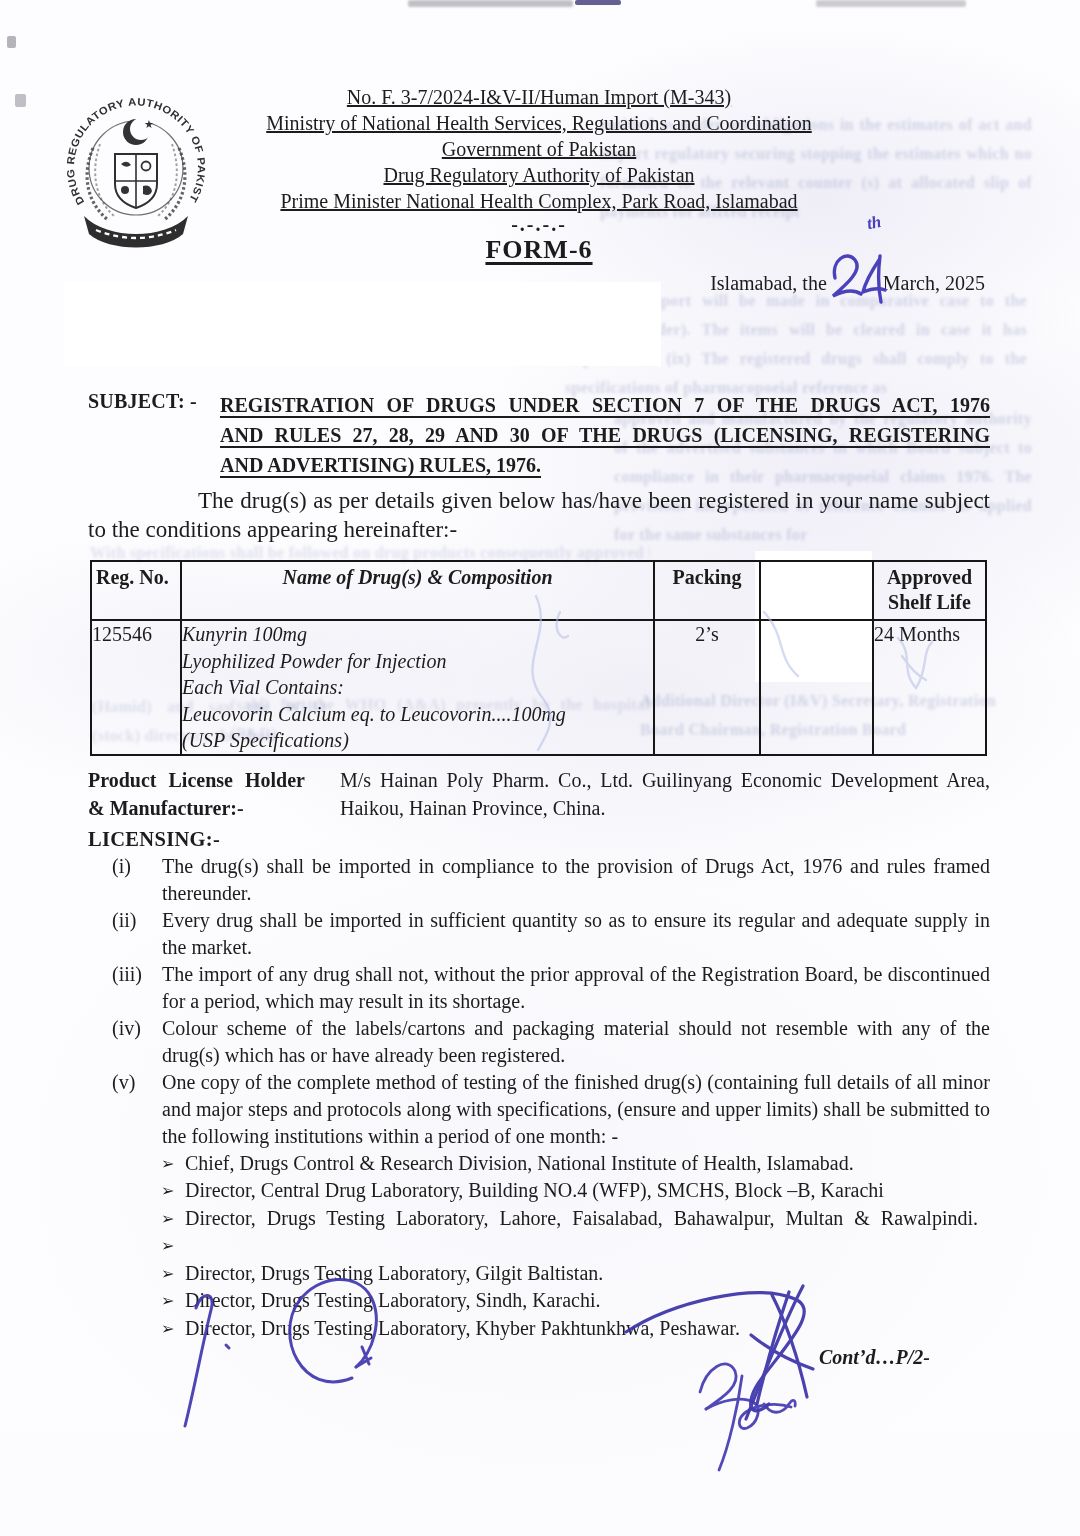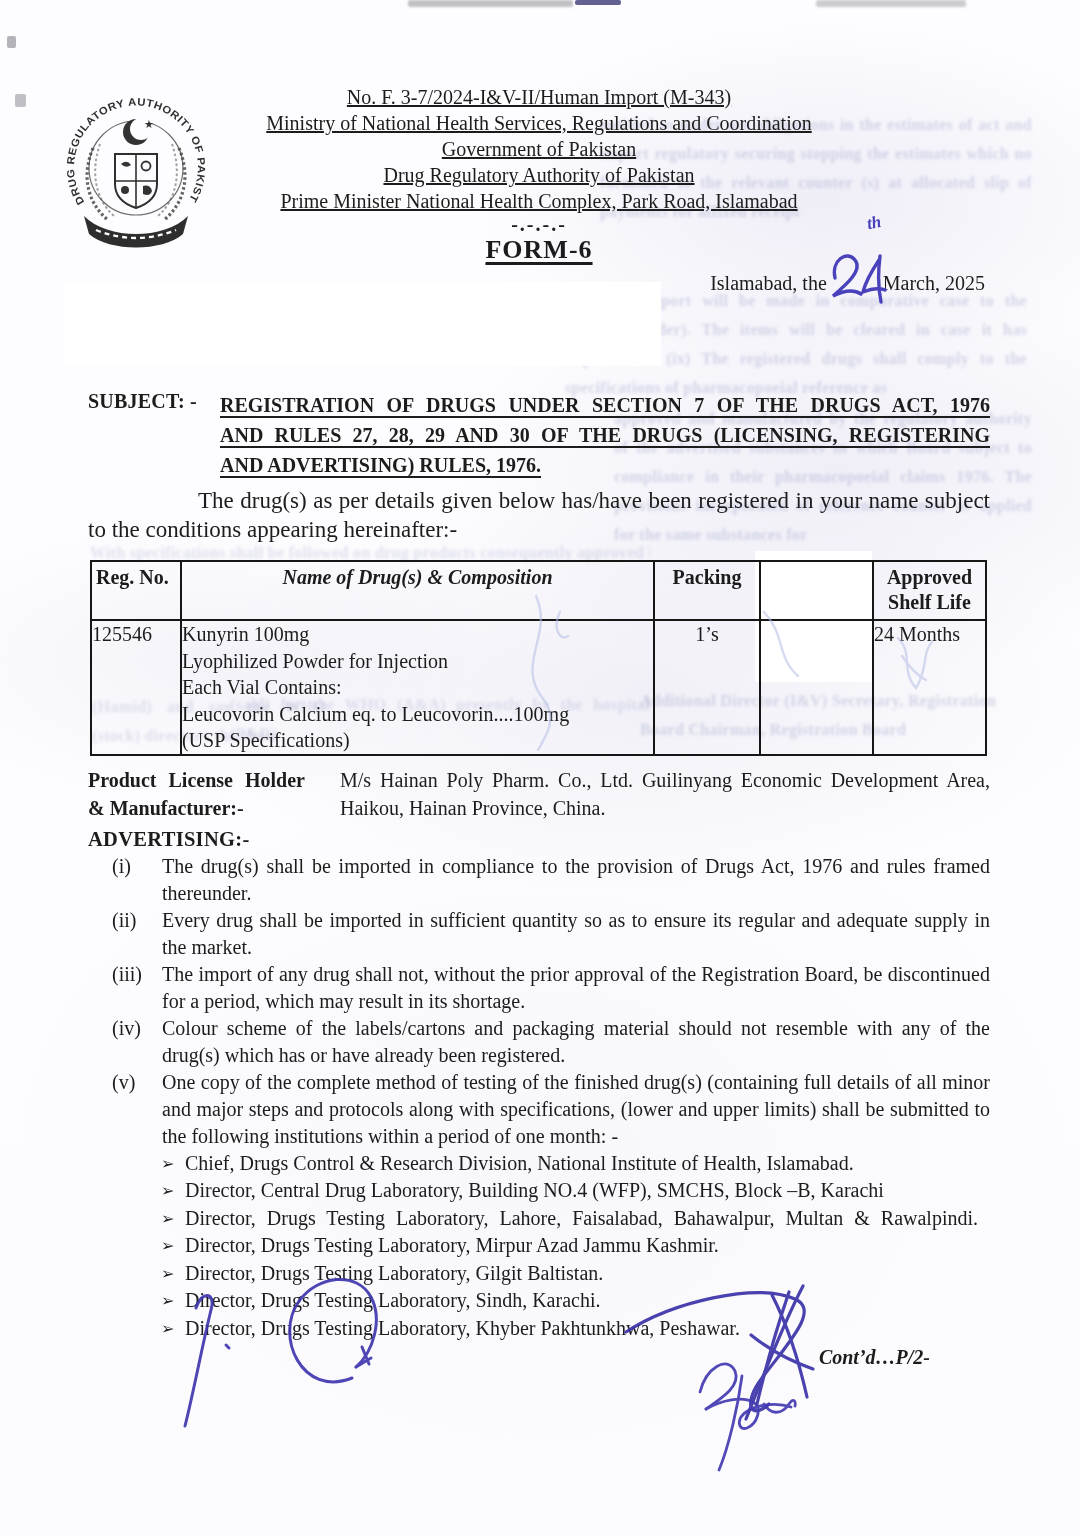--- a/index.html
+++ b/index.html
@@ -57,21 +57,21 @@
 
   
   table.reg{border-collapse:collapse;margin:16px 0 0 2px;table-layout:fixed;width:895px;font-size:20px;}
   table.reg td,table.reg th{border:2px solid #161616;padding:0;vertical-align:top;}
   table.reg th{font-weight:bold;line-height:25px;padding:3px 4px 4px 4px;}
   th.h-reg{text-align:left;}
   th.h-name{text-align:center;font-style:italic;}
   th.h-pack{text-align:center;}
   th.h-shelf{text-align:center;}
   td.c-reg{padding:4px 4px 4px 8px;line-height:26px;}
-  td.c-name{padding:4px 6px 8px 12px;line-height:26.5px;}
+  td.c-name{padding:4px 6px 8px 12px;line-height:26.5px;font-style:italic;}
   td.c-pack{text-align:center;padding-top:4px;line-height:26px;}
   td.c-shelf{padding:4px 2px 4px 6px;line-height:26px;}
 
   
   .license{display:flex;margin-top:10px;font-size:20px;line-height:28px;}
   .license .lab{flex:0 0 252px;font-weight:bold;}
   .license .lab .l1{word-spacing:7px;}
   .license .val{flex:1;text-align:justify;}
 
   .cond-head{margin-top:6px;font-size:20.5px;font-weight:bold;letter-spacing:.3px;}
@@ -209,75 +209,74 @@
       </tr>
       <tr>
         <td class="c-reg">125546</td>
         <td class="c-name">
           <div>Kunyrin 100mg</div>
           <div>Lyophilized Powder for Injection</div>
           <div>Each Vial Contains:</div>
           <div>Leucovorin Calcium eq. to Leucovorin....100mg</div>
           <div>(USP Specifications)</div>
         </td>
-        <td class="c-pack">1’s</td>
+        <td class="c-pack">2’s</td>
         <td></td>
         <td class="c-shelf">24 Months</td>
       </tr>
     </tbody>
       </table>
 
     <div class="license">
       <div class="lab">
         <div class="l1">Product License Holder</div>
         <div>&amp; Manufacturer:-</div>
       </div>
       <div class="val">M/s Hainan Poly Pharm. Co., Ltd. Guilinyang Economic Development Area, Haikou, Hainan Province, China.</div>
     </div>
 
-    <div class="cond-head">ADVERTISING:-</div>
+    <div class="cond-head">LICENSING:-</div>
     <div class="cond-list">
       <div class="cond-item">
         <span class="num">(i)</span>
         <div class="txt">The drug(s) shall be imported in compliance to the provision of Drugs Act, 1976 and rules framed thereunder.</div>
       </div>
       <div class="cond-item">
         <span class="num">(ii)</span>
         <div class="txt">Every drug shall be imported in sufficient quantity so as to ensure its regular and adequate supply in the market.</div>
       </div>
       <div class="cond-item">
         <span class="num">(iii)</span>
         <div class="txt">The import of any drug shall not, without the prior approval of the Registration Board, be discontinued for a period, which may result in its shortage.</div>
       </div>
       <div class="cond-item">
         <span class="num">(iv)</span>
         <div class="txt">Colour scheme of the labels/cartons and packaging material should not resemble with any of the drug(s) which has or have already been registered.</div>
       </div>
       <div class="cond-item">
         <span class="num">(v)</span>
-        <div class="txt">One copy of the complete method of testing of the finished drug(s) (containing full details of all minor and major steps and protocols along with specifications, (lower and upper limits) shall be submitted to the following institutions within a period of one month: -</div>
+        <div class="txt">One copy of the complete method of testing of the finished drug(s) (containing full details of all minor and major steps and protocols along with specifications, (ensure and upper limits) shall be submitted to the following institutions within a period of one month: -</div>
       </div>
     </div>
 
     <div class="inst-list">
       <div class="inst-item">
         <span class="arrow">➢</span>
         <div class="txt">Chief, Drugs Control &amp; Research Division, National Institute of Health, Islamabad.</div>
       </div>
       <div class="inst-item">
         <span class="arrow">➢</span>
         <div class="txt">Director, Central Drug Laboratory, Building NO.4 (WFP), SMCHS, Block –B, Karachi</div>
       </div>
       <div class="inst-item">
         <span class="arrow">➢</span>
         <div class="txt" style="word-spacing:6px;">Director, Drugs Testing Laboratory, Lahore, Faisalabad, Bahawalpur, Multan &amp; Rawalpindi.</div>
       </div>
       <div class="inst-item">
         <span class="arrow">➢</span>
-        <div class="txt">Director, Drugs Testing Laboratory, Mirpur Azad Jammu Kashmir.</div>
       </div>
       <div class="inst-item">
         <span class="arrow">➢</span>
         <div class="txt">Director, Drugs Testing Laboratory, Gilgit Baltistan.</div>
       </div>
       <div class="inst-item">
         <span class="arrow">➢</span>
         <div class="txt">Director, Drugs Testing Laboratory, Sindh, Karachi.</div>
       </div>
       <div class="inst-item">

